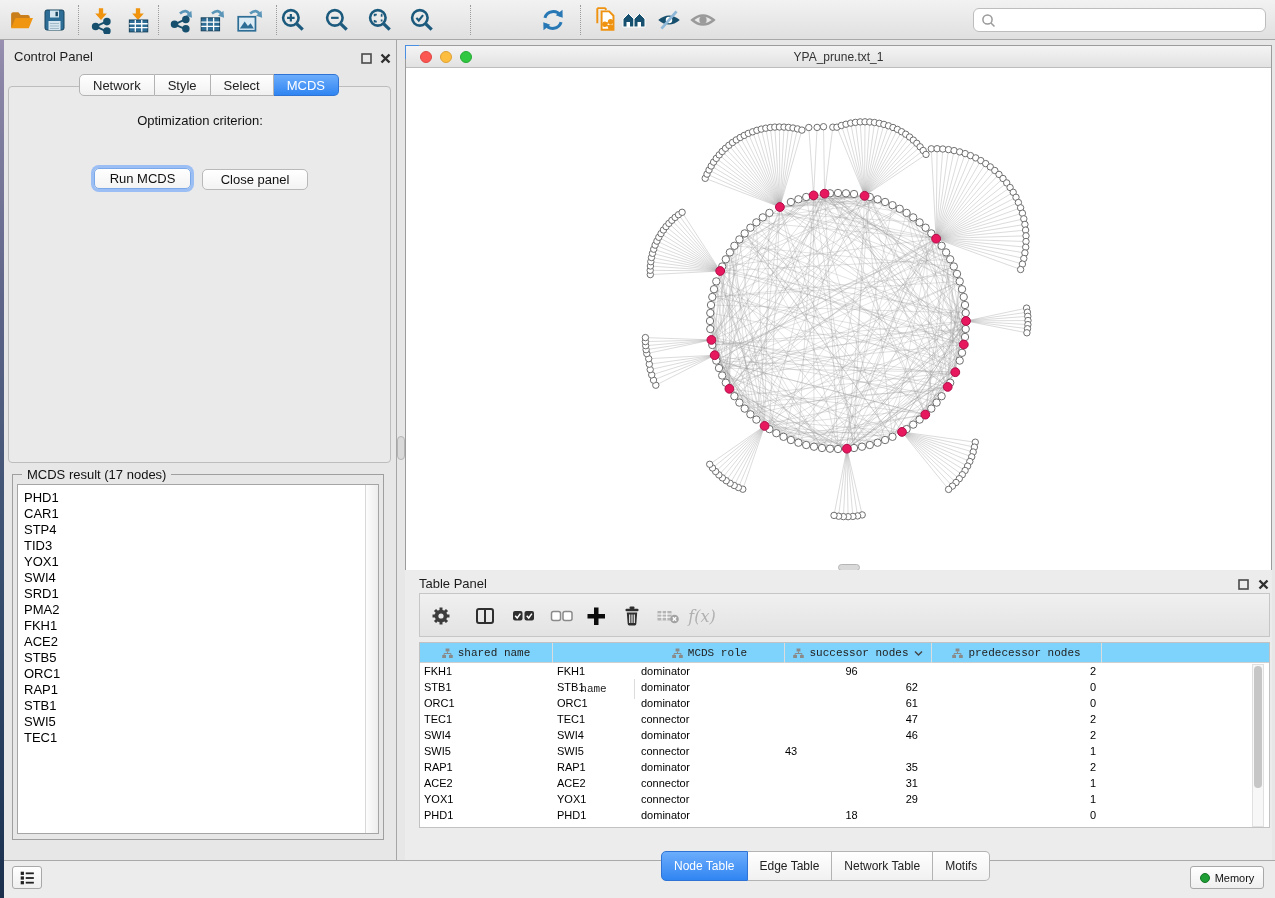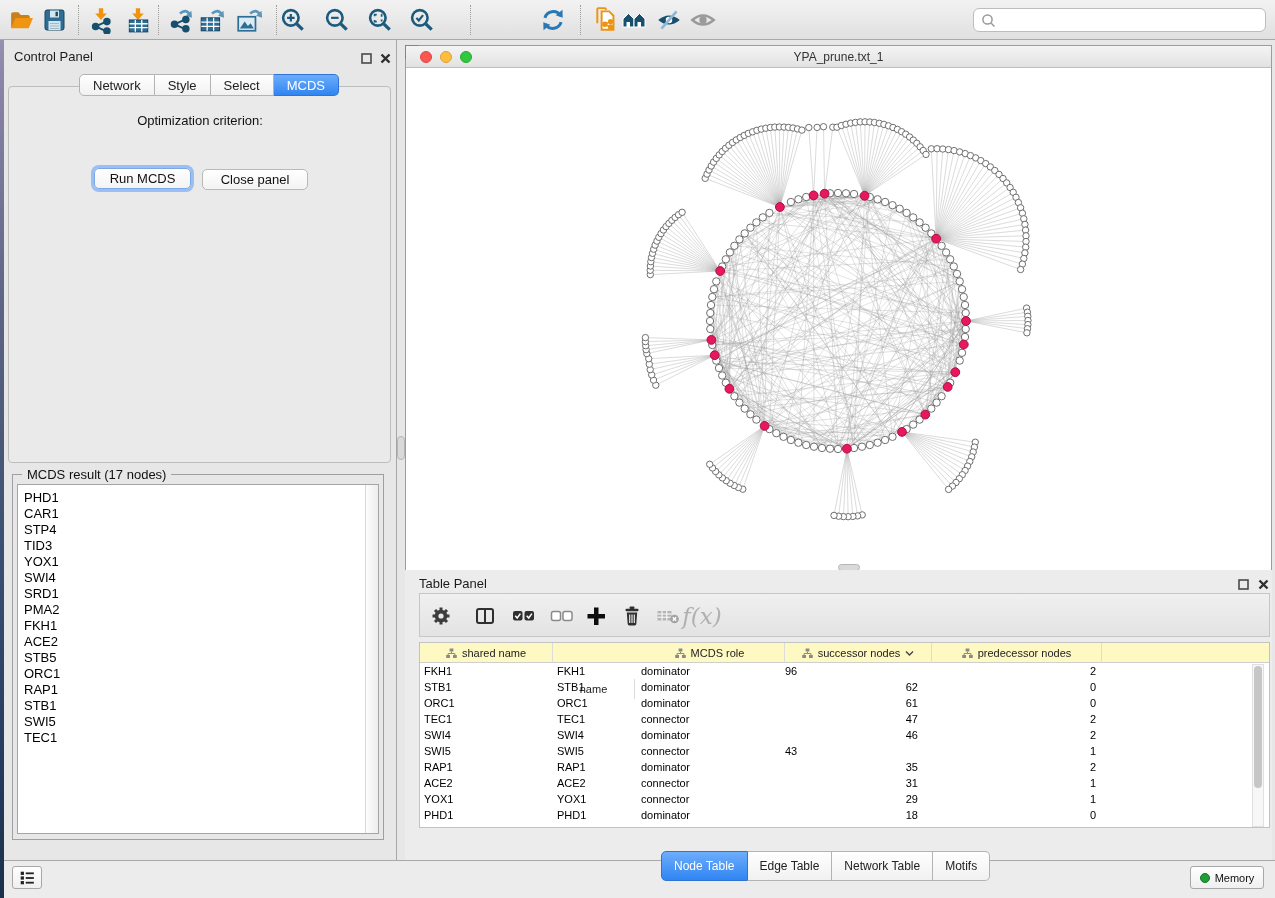--- a/index.html
+++ b/index.html
@@ -67,23 +67,23 @@
   
   .vhandle { position:absolute; left:397px; top:436px; width:8px; height:24px; background:#d9d9d9; border:1px solid #b5b5b5; border-radius:4px; }
   .hhandle { position:absolute; left:838px; top:564px; width:22px; height:7px; background:#d9d9d9; border:1px solid #b5b5b5; border-radius:4px; }
 
   
   #table-panel { position:absolute; left:405px; top:570px; width:867px; height:290px; background:#ececec; }
   #tp-title { position:absolute; left:14px; top:6px; font-size:13px; color:#1c1c1c; }
   #tp-toolbar { position:absolute; left:14px; top:23px; width:851px; height:44px;
     background:linear-gradient(#f0f0f0,#e3e3e3); border:1px solid #c6c6c6; }
   .tpico { position:absolute; top:10px; width:26px; height:24px; display:flex; align-items:center; justify-content:center; }
-  #fx-label { font-size:23px; font-style:italic; font-family:"DejaVu Serif", serif; color:#b0b0b0; }
+  #fx-label { font-size:16px; font-style:italic; font-family:"DejaVu Serif", serif; color:#b0b0b0; }
   #tp-table { position:absolute; left:14px; top:72px; width:851px; height:186px; background:#fff; border:1px solid #c2c2c2; }
-  #tp-header { position:absolute; left:0; top:0; right:0; height:20px; background:#fef9c3; border-bottom:1px solid #cfcfcf; display:flex; }
+  #tp-header { position:absolute; left:0; top:0; right:0; height:20px; background:#7dd3fc; border-bottom:1px solid #cfcfcf; display:flex;font-family:Liberation Mono, monospace; }
   .th { height:20px; display:flex; align-items:center; justify-content:center; gap:5px;
     border-right:1px solid #dcdcdc; font-size:11px; color:#222; position:relative; }
   #tp-rows { position:absolute; left:0; top:20px; right:0; bottom:0; }
   .tr { display:flex; height:16px; }
   .td { font-size:11px; color:#000; line-height:16px; white-space:nowrap; overflow:hidden; }
   #tp-vscroll { position:absolute; right:5px; top:21px; width:12px; height:163px; background:#f7f7f7; border:1px solid #e0e0e0; }
   #tp-vthumb { position:absolute; left:1px; top:1px; width:8px; height:122px; background:#c6c6c6; border-radius:4px; }
   #tp-tabs { left:256px; top:263px; }
   .seg.small { font-size:12px; height:30px; padding:0 12px;margin-top:18px; }
 
@@ -1154,21 +1154,21 @@
           </svg>
           <span>predecessor nodes</span>
         </div>
         <div class="th" style="flex: 1 1 0%; border-right: none;"></div>
       </div>
     <div id="tp-rows">
         <div class="tr">
           <div class="td" style="width: 133px; text-align: left; padding-left: 4px;">FKH1</div>
           <div class="td" style="width: 82px; text-align: left; padding-left: 4px;">FKH1</div>
           <div class="td" style="width: 150px; text-align: left; padding-left: 6px;">dominator</div>
-          <div class="td" style="width: 147px; text-align: left; padding-right: 14px;">96</div>
+          <div class="td" style="width: 147px; text-align: center; padding-right: 14px;">96</div>
           <div class="td" style="width: 170px; text-align: right; padding-right: 6px;">2</div>
         </div>
         <div class="tr">
           <div class="td" style="width: 133px; text-align: left; padding-left: 4px;">STB1</div>
           <div class="td" style="width: 82px; text-align: left; padding-left: 4px;">STB1</div>
           <div class="td" style="width: 150px; text-align: left; padding-left: 6px;">dominator</div>
           <div class="td" style="width: 147px; text-align: right; padding-right: 14px;">62</div>
           <div class="td" style="width: 170px; text-align: right; padding-right: 6px;">0</div>
         </div>
         <div class="tr">
@@ -1217,21 +1217,21 @@
           <div class="td" style="width: 133px; text-align: left; padding-left: 4px;">YOX1</div>
           <div class="td" style="width: 82px; text-align: left; padding-left: 4px;">YOX1</div>
           <div class="td" style="width: 150px; text-align: left; padding-left: 6px;">connector</div>
           <div class="td" style="width: 147px; text-align: right; padding-right: 14px;">29</div>
           <div class="td" style="width: 170px; text-align: right; padding-right: 6px;">1</div>
         </div>
         <div class="tr">
           <div class="td" style="width: 133px; text-align: left; padding-left: 4px;">PHD1</div>
           <div class="td" style="width: 82px; text-align: left; padding-left: 4px;">PHD1</div>
           <div class="td" style="width: 150px; text-align: left; padding-left: 6px;">dominator</div>
-          <div class="td" style="width: 147px; text-align: right; padding-right: 14px;">18</div>
+          <div class="td" style="width: 147px; text-align: center; padding-right: 14px;">18</div>
           <div class="td" style="width: 170px; text-align: right; padding-right: 6px;">0</div>
         </div>
       </div>
     <div id="tp-vscroll">
         <div id="tp-vthumb"></div>
       </div>
   </div>
 
   <div class="segbar" id="tp-tabs">
       <div class="seg small active">Node Table</div>

